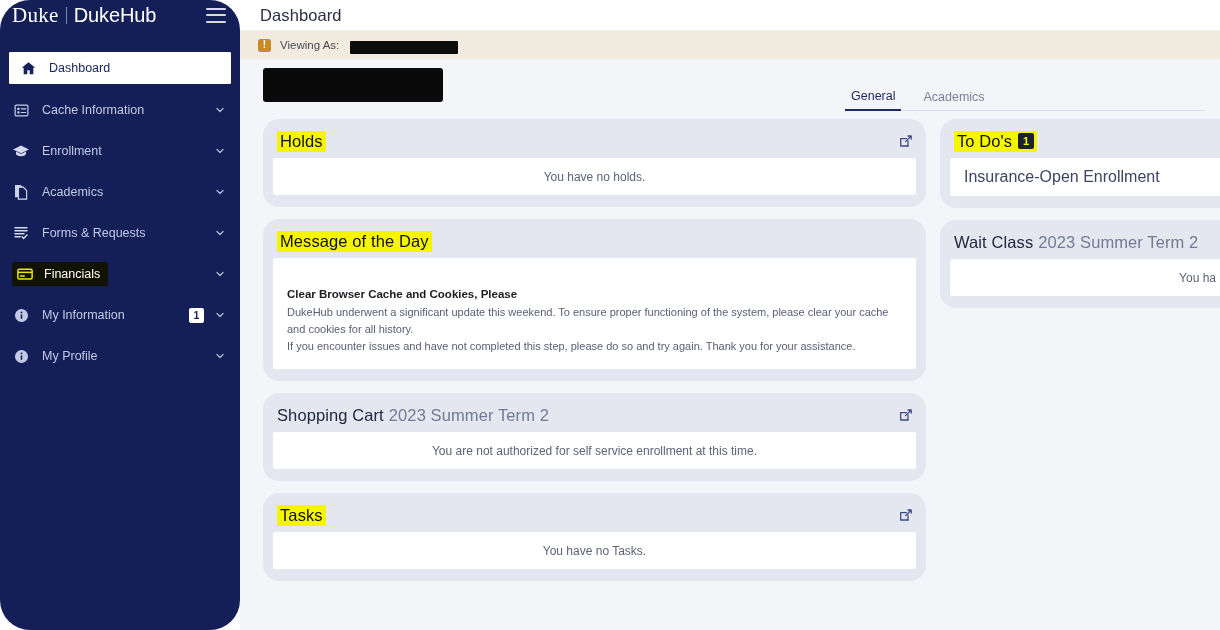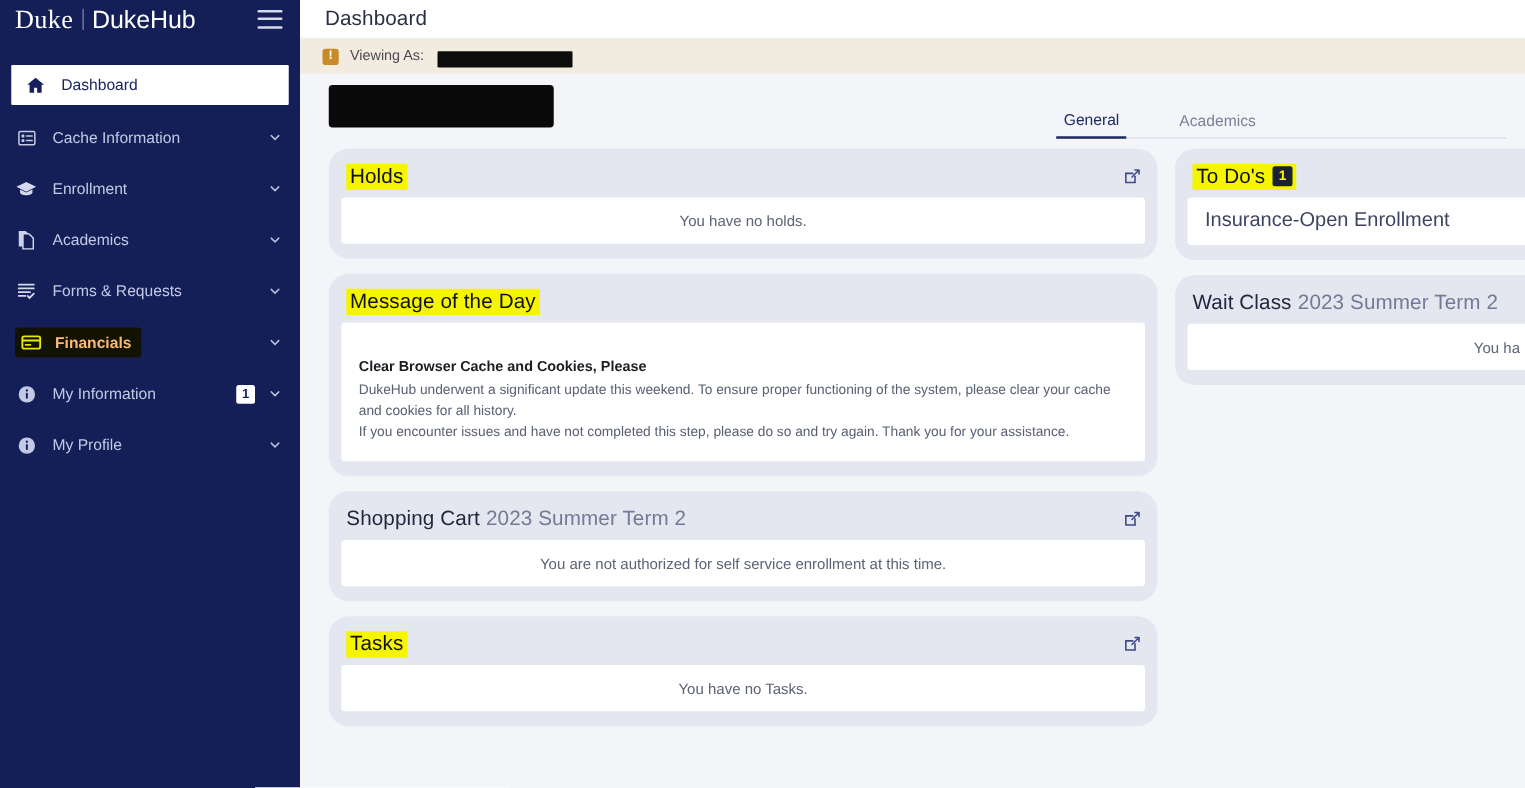--- a/index.html
+++ b/index.html
@@ -20,20 +20,21 @@
   }
 
   
   .sidebar {
     width: 240px;
     min-width: 240px;
     height: 630px;
     background: #141f57;
     position: relative;
     overflow: hidden;
+    border-radius: 30px;
   }
 
   .brand-row {
     height: 30px;
     display: flex;
     align-items: center;
     padding: 0 14px 0 12px;
     justify-content: space-between;
   }
   .brand {
@@ -118,22 +119,22 @@
   .nav-item.marked { }
   .nav-item.marked .mark-wrap {
     display: inline-flex;
     align-items: center;
     background: #121200;
     border-radius: 3px;
     padding: 3px 8px 3px 4px;
   }
   .nav-item.marked .nav-icon { margin-right: 10px; }
   .nav-item.marked .nav-label {
-    color: #fdba74;
-    font-weight: 700;
+    color: #ffffff;
+    font-weight: 400;
     font-size: 12.5px;
   }
 
   .chev {
     width: 12px;
     height: 12px;
     margin-left: auto;
     color: #b6bddd;
   }
   .chev svg { display: block; }
@@ -230,21 +231,21 @@
   .redact-name {
     width: 180px;
     height: 34px;
     background: #0a0a0a;
     border-radius: 3px;
   }
 
   .tabs {
     display: flex;
     align-items: flex-end;
-    gap: 36px;
+    gap: 16px;
     position: absolute;
     left: 605px;
     bottom: 0;
     width: 360px;
     border-bottom: 1px solid #dadee9;
   }
   .tab {
     font-size: 12.5px;
     padding: 0 6px 6px 6px;
     color: #7b8199;

